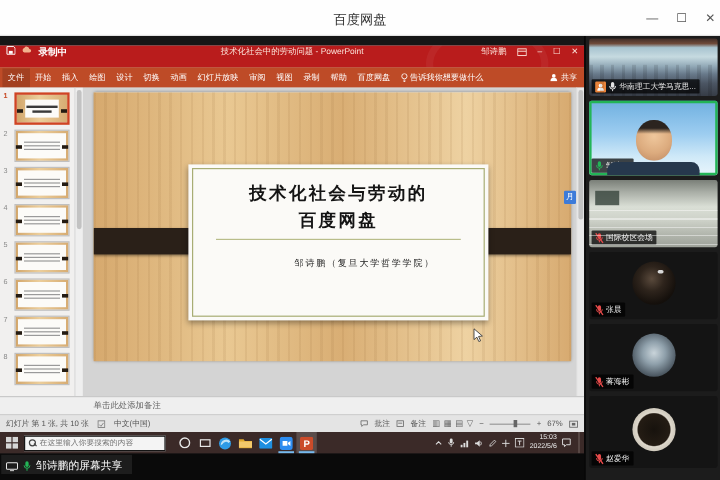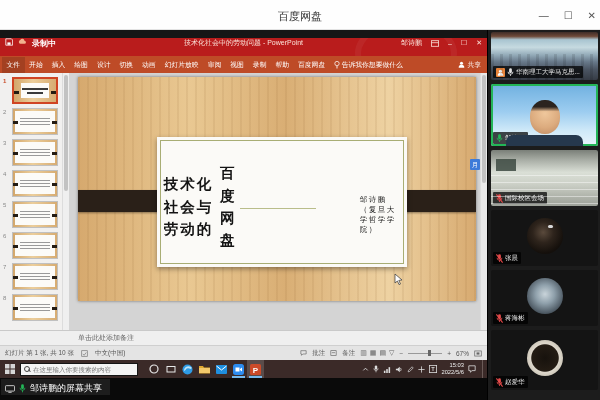--- a/index.html
+++ b/index.html
@@ -50,21 +50,21 @@
     background:
       repeating-linear-gradient(90deg,rgba(140,95,45,.10) 0 2px,rgba(0,0,0,0) 2px 9px),
       linear-gradient(90deg,#d6a96e 0%,#e9c globalThis892 0%,#e9c892 28%,#d9ae74 52%,#eed2a2 78%,#d7aa70 100%);
     background:
       repeating-linear-gradient(90deg,rgba(140,95,45,.10) 0 2px,rgba(0,0,0,0) 2px 9px),
       linear-gradient(90deg,#d6a96e 0%,#e9c892 28%,#d9ae74 52%,#eed2a2 78%,#d7aa70 100%);}
   .band{position:absolute;top:113px;height:22px;background:#2a2018;box-shadow:0 1px 2px rgba(0,0,0,.4);}
   .band.left{left:0;width:86px;}
   .band.right{right:0;width:82px;}
   .card{position:absolute;left:79px;top:60px;width:250px;height:130px;background:#fbfaf7;box-shadow:0 2px 5px rgba(0,0,0,.38);}
-  .card-inner{position:absolute;inset:3px;border:1px solid #a8ad74;display:flex;flex-direction:row;align-items:center;padding-top:10px;box-sizing:border-box;}
+  .card-inner{position:absolute;inset:3px;border:1px solid #a8ad74;display:flex;flex-direction:column;align-items:center;padding-top:10px;box-sizing:border-box;}
   .slide-title{font-size:14.5px;font-weight:bold;letter-spacing:2px;color:#141414;line-height:1.55;text-align:center;font-family:"DejaVu Serif","Liberation Serif",serif;}
   .sdivider{width:84%;border-top:1px solid #b9bd8a;margin-top:3px;}
   .sauthor{margin-top:15px;font-size:7.5px;letter-spacing:1.5px;color:#1d1d1d;font-family:Liberation Serif, serif;padding-left:44px;}
   .flag{position:absolute;right:0px;top:86px;width:10px;height:11px;background:#3D7BD9;color:#fff;font-size:6.5px;text-align:center;line-height:11px;border-radius:1px;}
   .cursor{position:absolute;left:316px;top:196px;}
   
   .notes{height:15px;background:#EFEFEF;border-top:1px solid #c9c9c9;font-size:7px;color:#666;display:flex;align-items:center;padding-left:78px;box-sizing:border-box;}
   .statusbar{height:15px;background:#E4E4E4;border-top:1px solid #cfcfcf;display:flex;align-items:center;font-size:6.5px;color:#555;padding:0 5px;gap:7px;box-sizing:border-box;overflow:hidden;}
   .sright{margin-left:auto;display:flex;align-items:center;gap:5px;}
   .viewicons{display:flex;gap:3px;font-size:7px;color:#666;}

